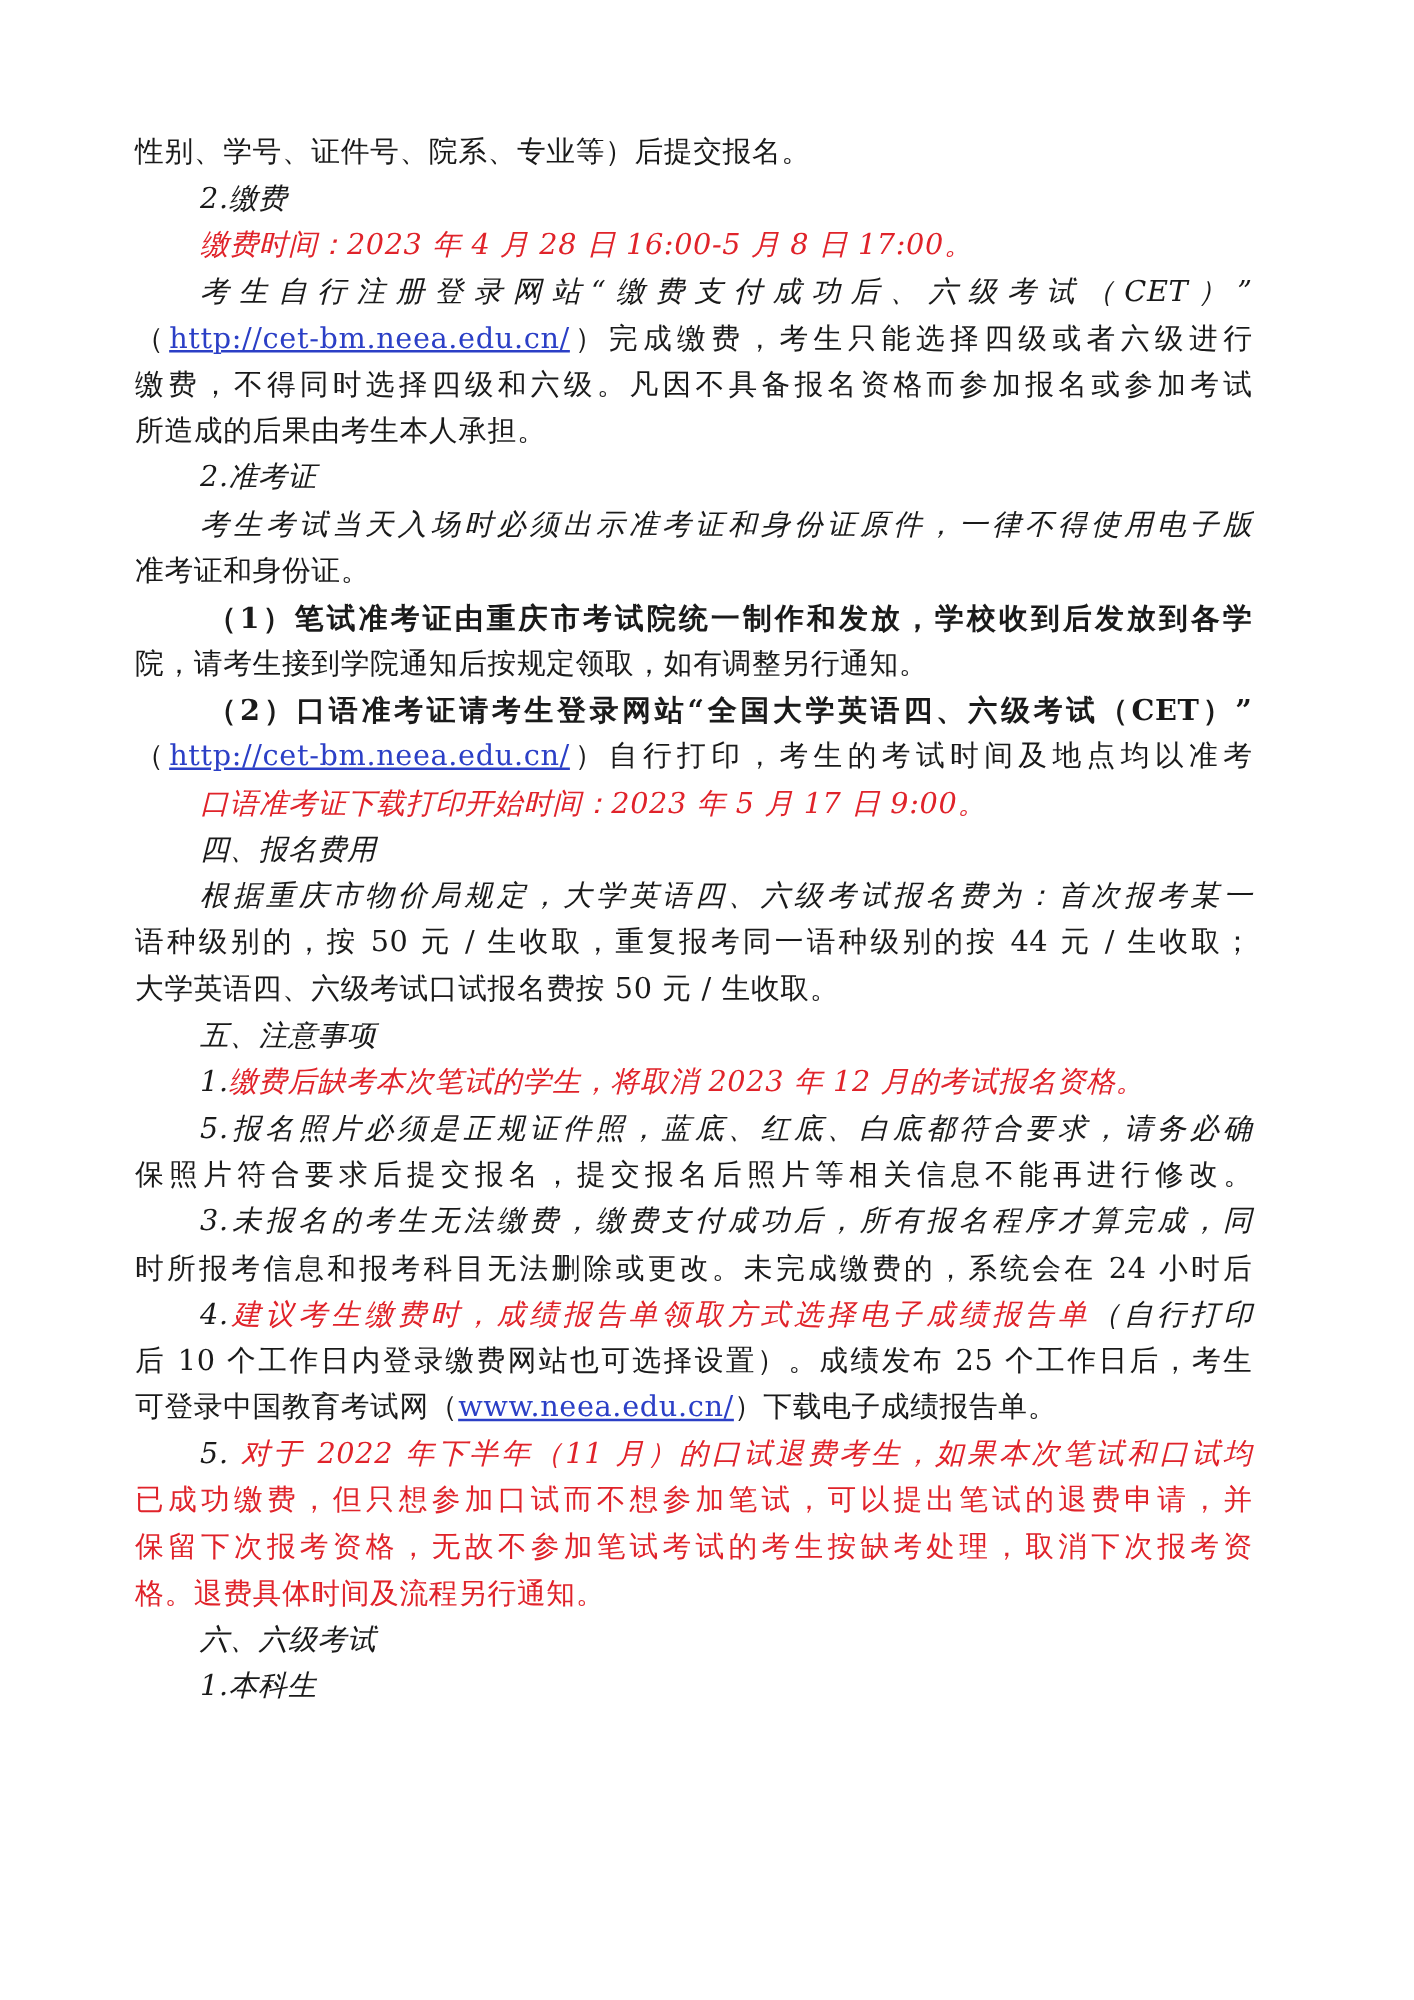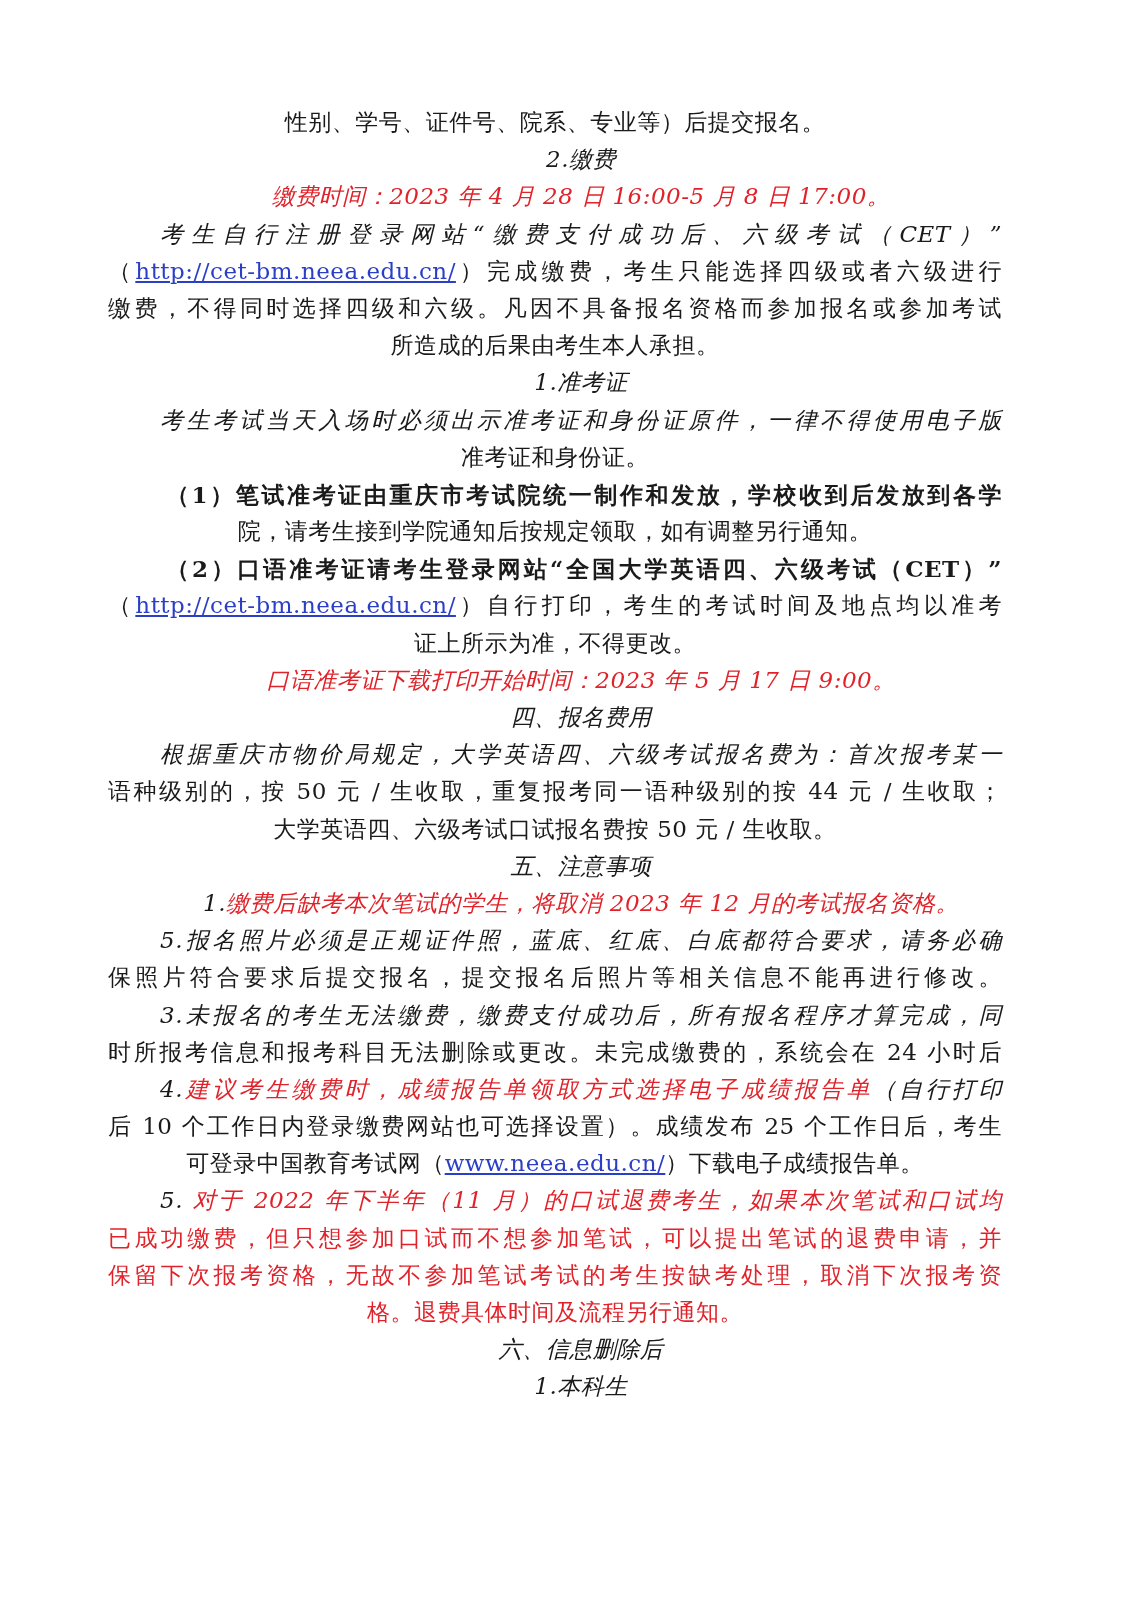--- a/index.html
+++ b/index.html
@@ -1,49 +1,48 @@
 <!DOCTYPE html>
 <html><head>
 <meta charset="utf-8">
 <style>
   html, body { margin: 0; padding: 0; background: #ffffff; }
   body { width: 1131px; height: 1600px; position: relative; overflow: hidden;
          font-family: "DejaVu Serif", "Liberation Serif", serif; color: #1a1a1a; }
   .page { position: absolute; left: 108px; top: 104px; width: 894px; }
   .line { height: 37.2px; line-height: 37.2px; font-size: 23px; white-space: nowrap;
-          overflow: visible; letter-spacing: 0.5px; text-align: center; }
+          overflow: visible; letter-spacing: 0.5px; }
   .just { text-align: justify; text-align-last: justify; }
   .ind1 { padding-left: 52px; font-style: italic; }
   .ind2 { padding-left: 58px; font-weight: bold; }
   .red { color: #e0232a; }
   .link { color: #2b3fc6; text-decoration: underline; }
 </style>
 </head>
 <body>
 
 <div class="page">
   <div class="line">性别、学号、证件号、院系、专业等）后提交报名。</div>
   <div class="line ind1">2.缴费</div>
   <div class="line ind1 red">缴费时间：2023 年 4 月 28 日 16:00-5 月 8 日 17:00。</div>
   <div class="line ind1 just">考生自行注册登录网站“缴费支付成功后、六级考试（CET）”</div>
   <div class="line just">
     <span>（</span><span class="link">http://cet-bm.neea.edu.cn/</span><span>）完成缴费，考生只能选择四级或者六级进行</span>
   </div>
   <div class="line just">缴费，不得同时选择四级和六级。凡因不具备报名资格而参加报名或参加考试</div>
   <div class="line">所造成的后果由考生本人承担。</div>
-  <div class="line ind1">1.准考证</div>
+  <div class="line ind1">2.准考证</div>
   <div class="line ind1 just">考生考试当天入场时必须出示准考证和身份证原件，一律不得使用电子版</div>
   <div class="line">准考证和身份证。</div>
   <div class="line ind2 just">（1）笔试准考证由重庆市考试院统一制作和发放，学校收到后发放到各学</div>
   <div class="line">院，请考生接到学院通知后按规定领取，如有调整另行通知。</div>
   <div class="line ind2 just">（2）口语准考证请考生登录网站“全国大学英语四、六级考试（CET）”</div>
   <div class="line just">
     <span>（</span><span class="link">http://cet-bm.neea.edu.cn/</span><span>）自行打印，考生的考试时间及地点均以准考</span>
   </div>
-  <div class="line">证上所示为准，不得更改。</div>
   <div class="line ind1 red">口语准考证下载打印开始时间：2023 年 5 月 17 日 9:00。</div>
   <div class="line ind1">四、报名费用</div>
   <div class="line ind1 just">根据重庆市物价局规定，大学英语四、六级考试报名费为：首次报考某一</div>
   <div class="line just">语种级别的，按 50 元 / 生收取，重复报考同一语种级别的按 44 元 / 生收取；</div>
   <div class="line">大学英语四、六级考试口试报名费按 50 元 / 生收取。</div>
   <div class="line ind1">五、注意事项</div>
   <div class="line ind1">
     <span>1.</span><span class="red">缴费后缺考本次笔试的学生，将取消 2023 年 12 月的考试报名资格。</span>
   </div>
   <div class="line ind1 just">5.报名照片必须是正规证件照，蓝底、红底、白底都符合要求，请务必确</div>
@@ -56,15 +55,15 @@
   <div class="line just">后 10 个工作日内登录缴费网站也可选择设置）。成绩发布 25 个工作日后，考生</div>
   <div class="line">
     <span>可登录中国教育考试网（</span><span class="link">www.neea.edu.cn/</span><span>）下载电子成绩报告单。</span>
   </div>
   <div class="line ind1 just">
     <span>5. </span><span class="red">对于 2022 年下半年（11 月）的口试退费考生，如果本次笔试和口试均</span>
   </div>
   <div class="line just red">已成功缴费，但只想参加口试而不想参加笔试，可以提出笔试的退费申请，并</div>
   <div class="line just red">保留下次报考资格，无故不参加笔试考试的考生按缺考处理，取消下次报考资</div>
   <div class="line red">格。退费具体时间及流程另行通知。</div>
-  <div class="line ind1">六、信息删除后</div>
+  <div class="line ind1">六、六级考试</div>
   <div class="line ind1">1.本科生</div>
 </div>
 
 </body></html>

